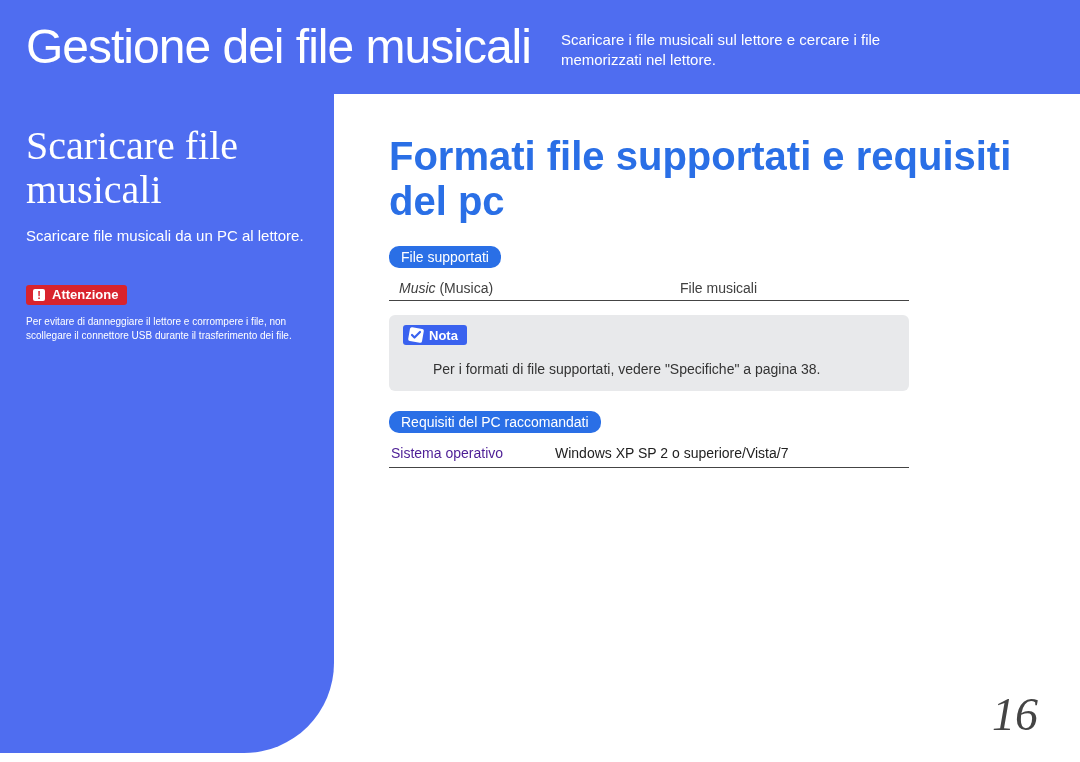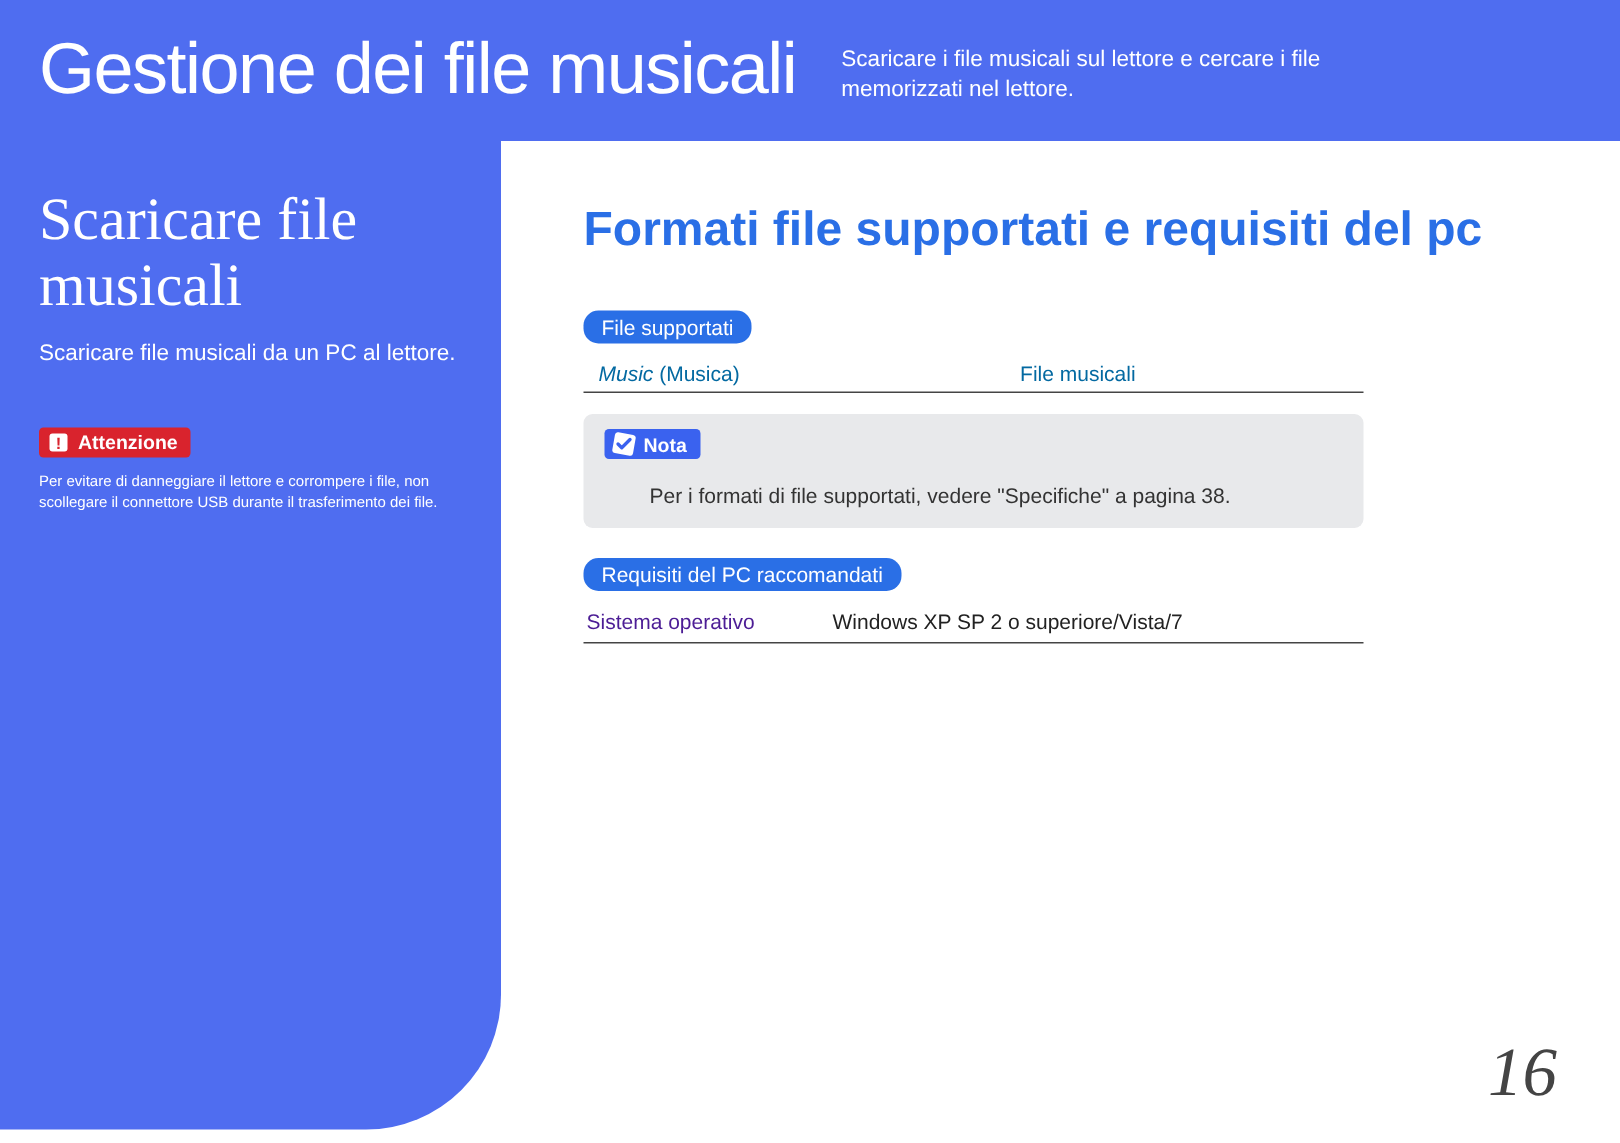--- a/index.html
+++ b/index.html
@@ -82,25 +82,25 @@
       line-height: 1.4;
     }
 
     .main {
       flex: 1;
       padding: 40px 60px 20px 55px;
       position: relative;
     }
     .main-title {
       color: #2a6fe6;
-      font-size: 32px;
+      font-size: 40px;
       font-weight: 700;
       font-family: "Arial Narrow", Arial, sans-serif;
       font-stretch: condensed;
-      margin-bottom: 36px;
+      margin-bottom: 22px;
     }
     .pill {
       display: inline-block;
       background: #2a6fe6;
       color: #fff;
       font-size: 14px;
       padding: 3px 12px;
       border-radius: 10px;
       margin-bottom: 8px;
     }
@@ -112,21 +112,21 @@
     }
     .tbl th {
       background: #6e6e6e;
       color: #fff;
       text-align: left;
       font-weight: 400;
       padding: 3px 10px;
     }
     .tbl td {
       padding: 4px 10px;
-      color: #0369a1;
+      color: #404040;
       margin-top: 44px;
     }
     .tbl td:first-child { font-style: italic; }
     .tbl td:first-child .paren { font-style: normal; }
     .tbl-body-row { border-bottom: 1px solid #444; }
 
     .note-box {
       background: #e8e9eb;
       border-radius: 6px;
       width: 520px;

